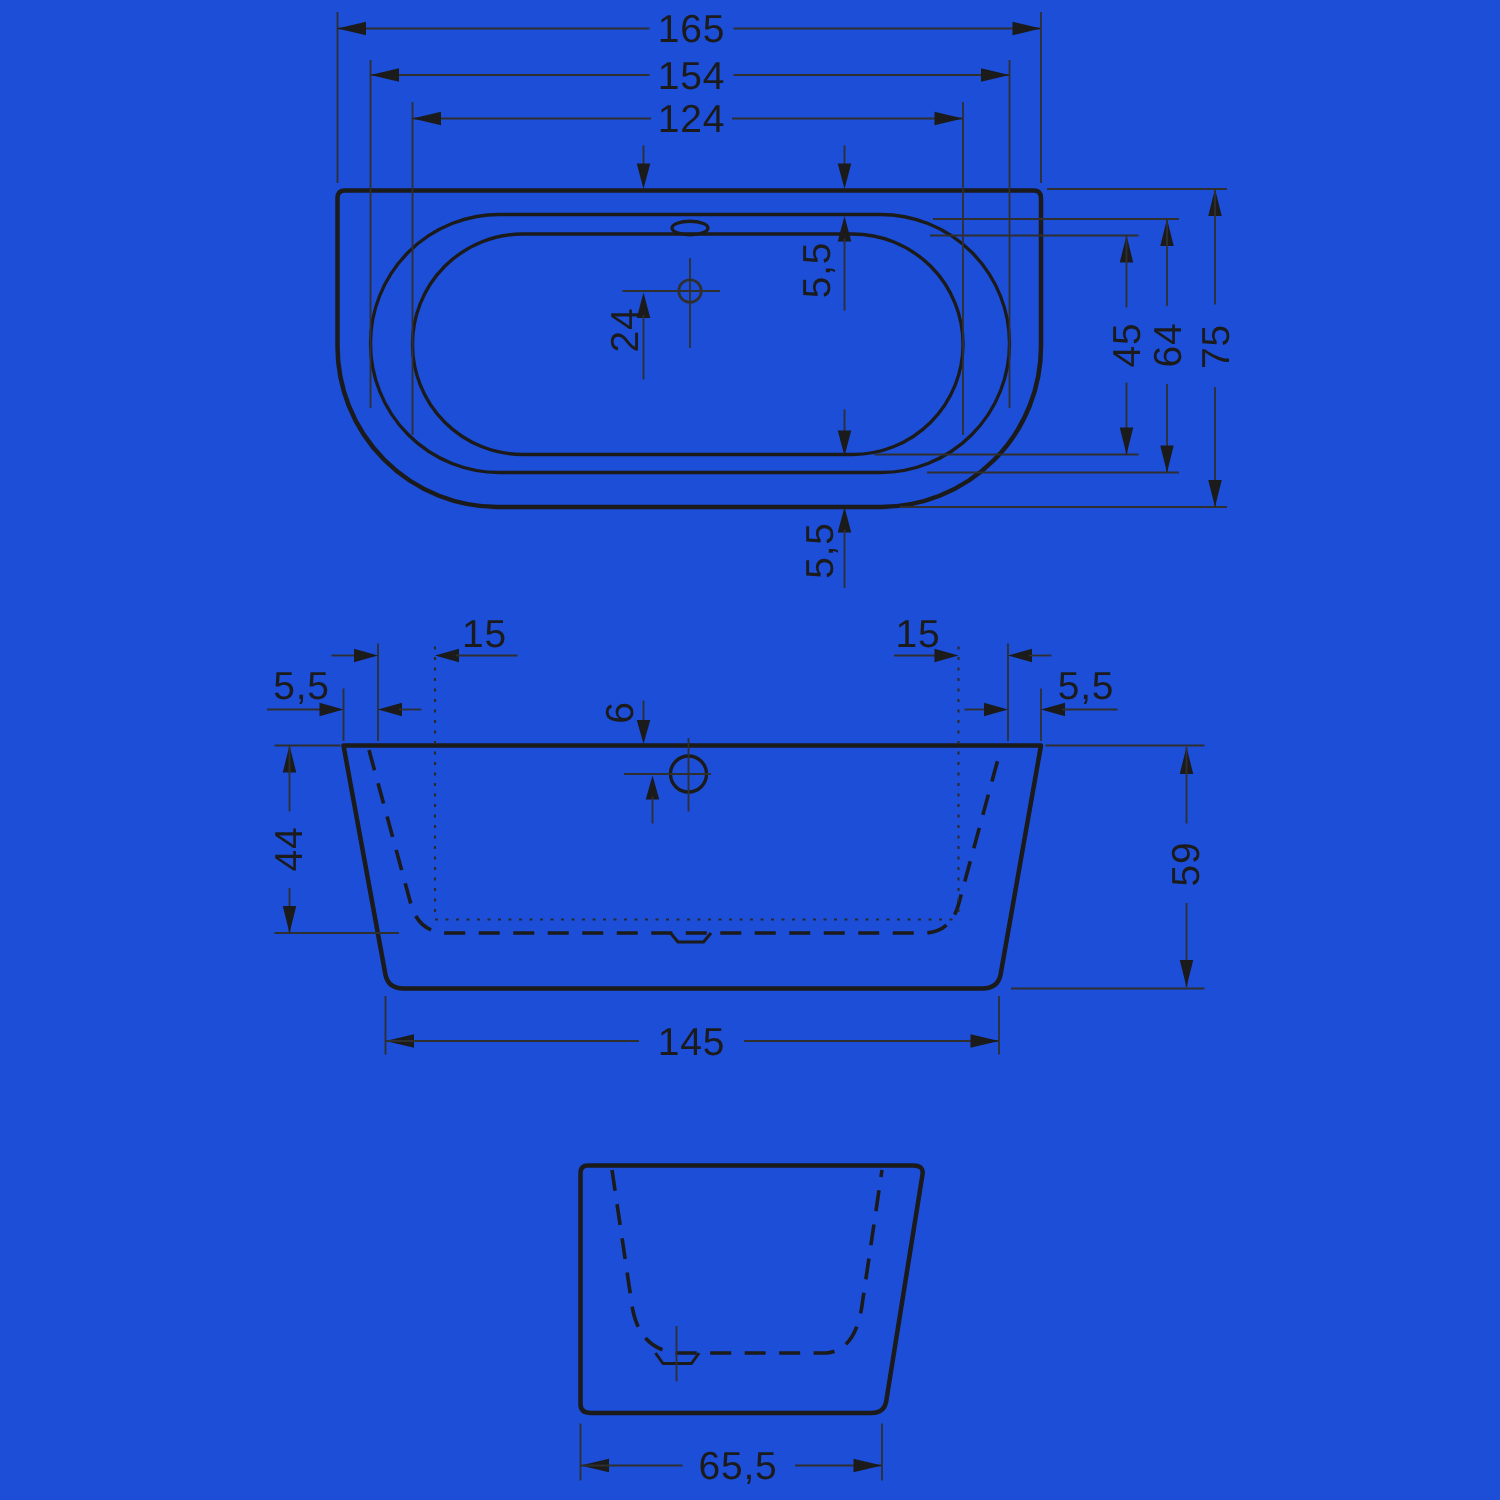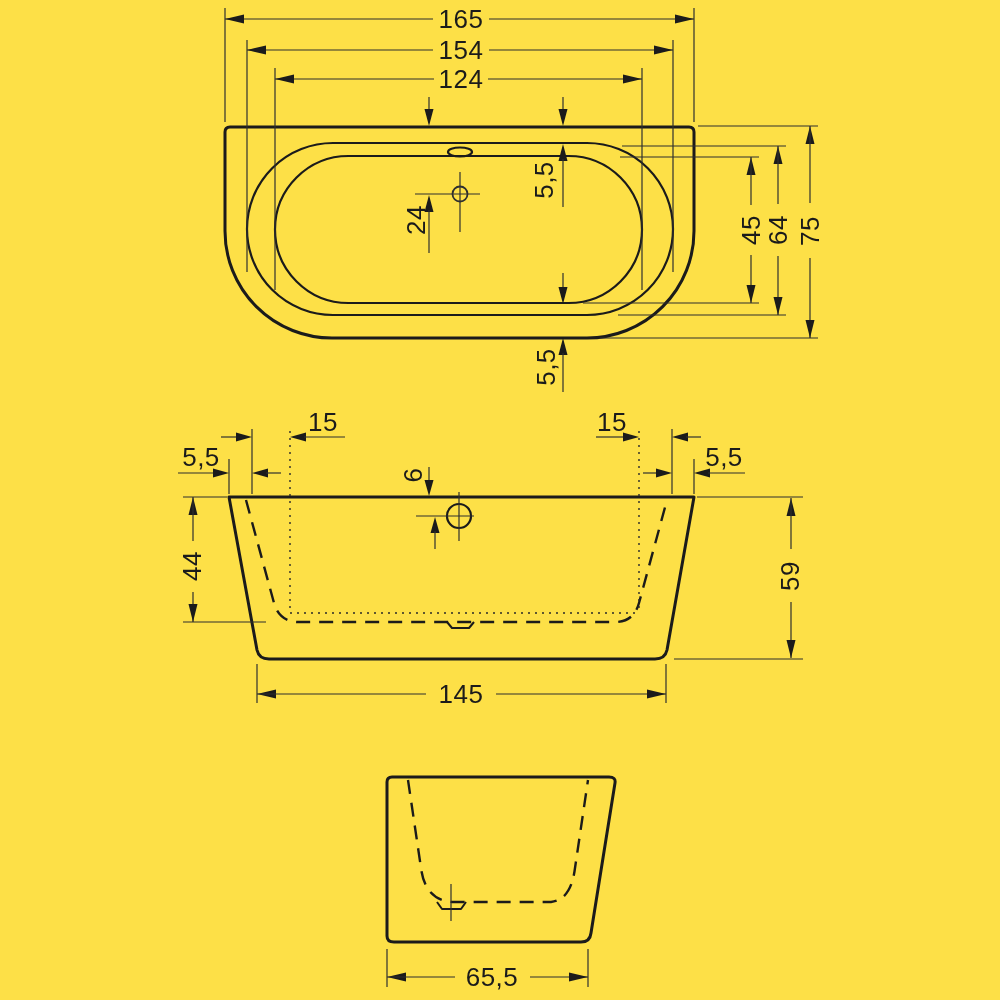--- a/index.html
+++ b/index.html
@@ -1,16 +1,16 @@
 <!DOCTYPE html>
 <html><head>
 <meta charset="utf-8">
 <style>
   html,body{margin:0;padding:0;background:#ffffff;}
-  .stage{width:1000px;height:1000px;background:#fde047;position:relative;overflow:hidden;}
+  .stage{width:1000px;height:1000px;background:#1d4ed8;position:relative;overflow:hidden;}
   svg{display:block;}
   .outline{fill:none;stroke:#1b1b1b;stroke-width:3;stroke-linecap:round;stroke-linejoin:round;}
   .mid{fill:none;stroke:#1b1b1b;stroke-width:2.2;}
   .dashed{fill:none;stroke:#1b1b1b;stroke-width:2.4;stroke-dasharray:14 9;stroke-linecap:butt;}
   .dotted{fill:none;stroke:#2a2a2a;stroke-width:1.4;stroke-dasharray:2 5;}
   .thin{fill:none;stroke:#2f2f2f;stroke-width:1.2;stroke-linecap:butt;}
   .notch{fill:none;stroke:#1b1b1b;stroke-width:2;stroke-linejoin:round;}
   .arrow{fill:#1b1b1b;stroke:none;}
   text.dim{font-family:"Liberation Sans","DejaVu Sans",sans-serif;font-size:26px;fill:#1b1b1b;letter-spacing:0.5px;}
   .anc{text-anchor:middle;}

